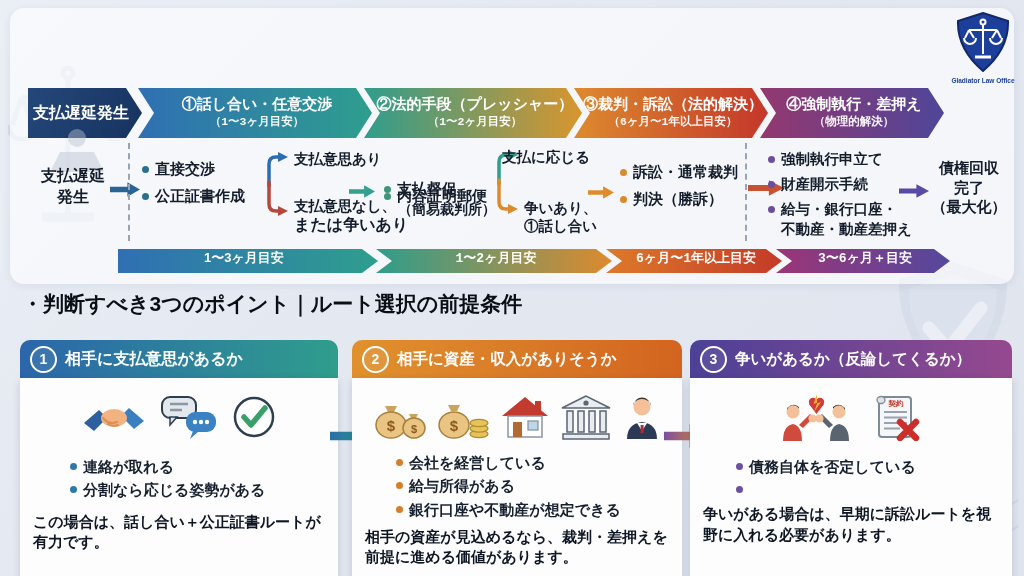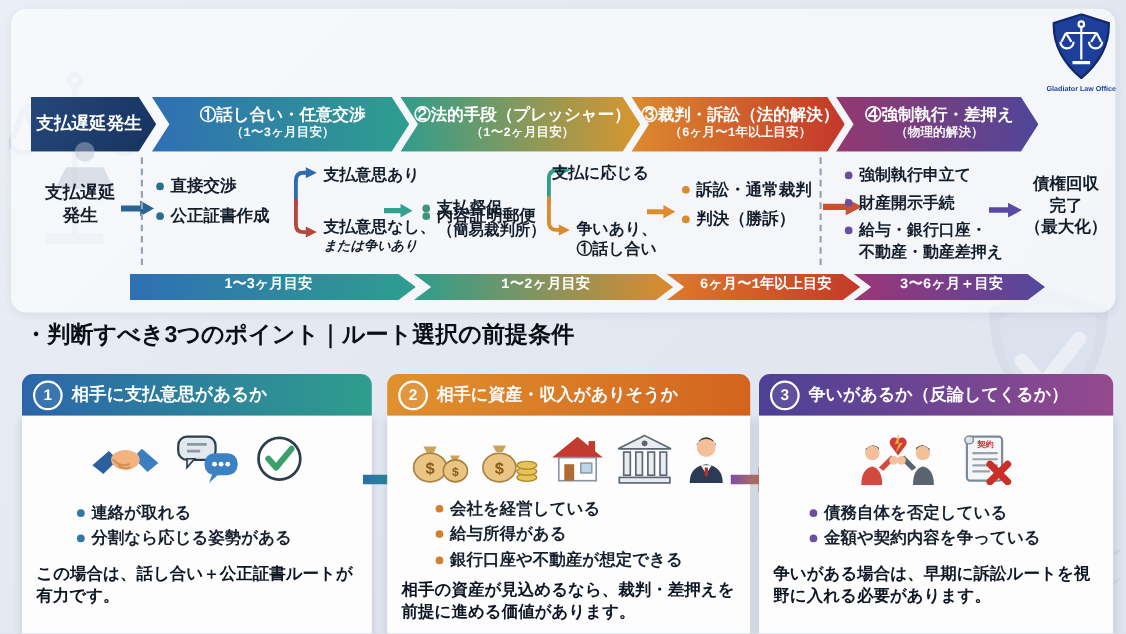--- a/index.html
+++ b/index.html
@@ -148,21 +148,21 @@
   </div>
 
   <svg class="abs" style="left:264px;top:150px;" width="26" height="68" viewBox="0 0 26 68">
     <path d="M5 36 L5 14 Q5 7 12 7 L15 7" stroke="#2d6cb0" stroke-width="3.5" fill="none" stroke-linecap="round"></path>
     <polygon points="14,2 24,7 14,12" fill="#2d6cb0"></polygon>
     <path d="M5 32 L5 54 Q5 61 12 61 L15 61" stroke="#b5473c" stroke-width="3.5" fill="none" stroke-linecap="round"></path>
     <polygon points="14,56 24,61 14,66" fill="#b5473c"></polygon>
   </svg>
   <div class="abs ftext" style="left:294px;top:150px;font-size:14.5px;">支払意思あり</div>
   <div class="abs ftext" style="left:294px;top:197px;font-size:14.5px;">支払意思なし、</div>
-  <div class="abs ftext" style="left:294px;top:215px;font-size:12px;font-style:italic;">または争いあり</div>
+  <div class="abs ftext" style="left:294px;top:215px;font-size:16px;">または争いあり</div>
 
   <div class="abs arr" style="left:349px;top:185px;width:26px;height:13px;background:#34a08e;"></div>
 
   <div class="abs frow" style="left:384px;top:162px;margin-top:25px;">
     <span class="dot" style="background:#3f9579;"></span>
     <span class="ftext">内容証明郵便</span>
   </div>
   <div class="abs frow" style="left:384px;top:180px;">
     <span class="dot" style="background:#3f9579;"></span>
     <span class="ftext">支払督促</span>
@@ -381,20 +381,19 @@
           <path d="M30 29 L46 45 M46 29 L30 45" stroke="#cc2f2a" stroke-width="6.5" stroke-linecap="round"></path>
         </svg>
       </div>
       <div class="blist" style="margin-left:46px;">
         <div class="frow">
           <span class="dot" style="background:#6b4fa0;"></span>
           <span class="btext">債務自体を否定している</span>
         </div>
         <div class="frow">
           <span class="dot" style="background:#6b4fa0;"></span>
-          <span class="btext">金額や契約内容を争っている</span>
         </div>
       </div>
       <div class="note">争いがある場合は、早期に訴訟ルートを視野に入れる必要があります。</div>
     </div>
   </div>
 
 </div>
 
 </body></html>

